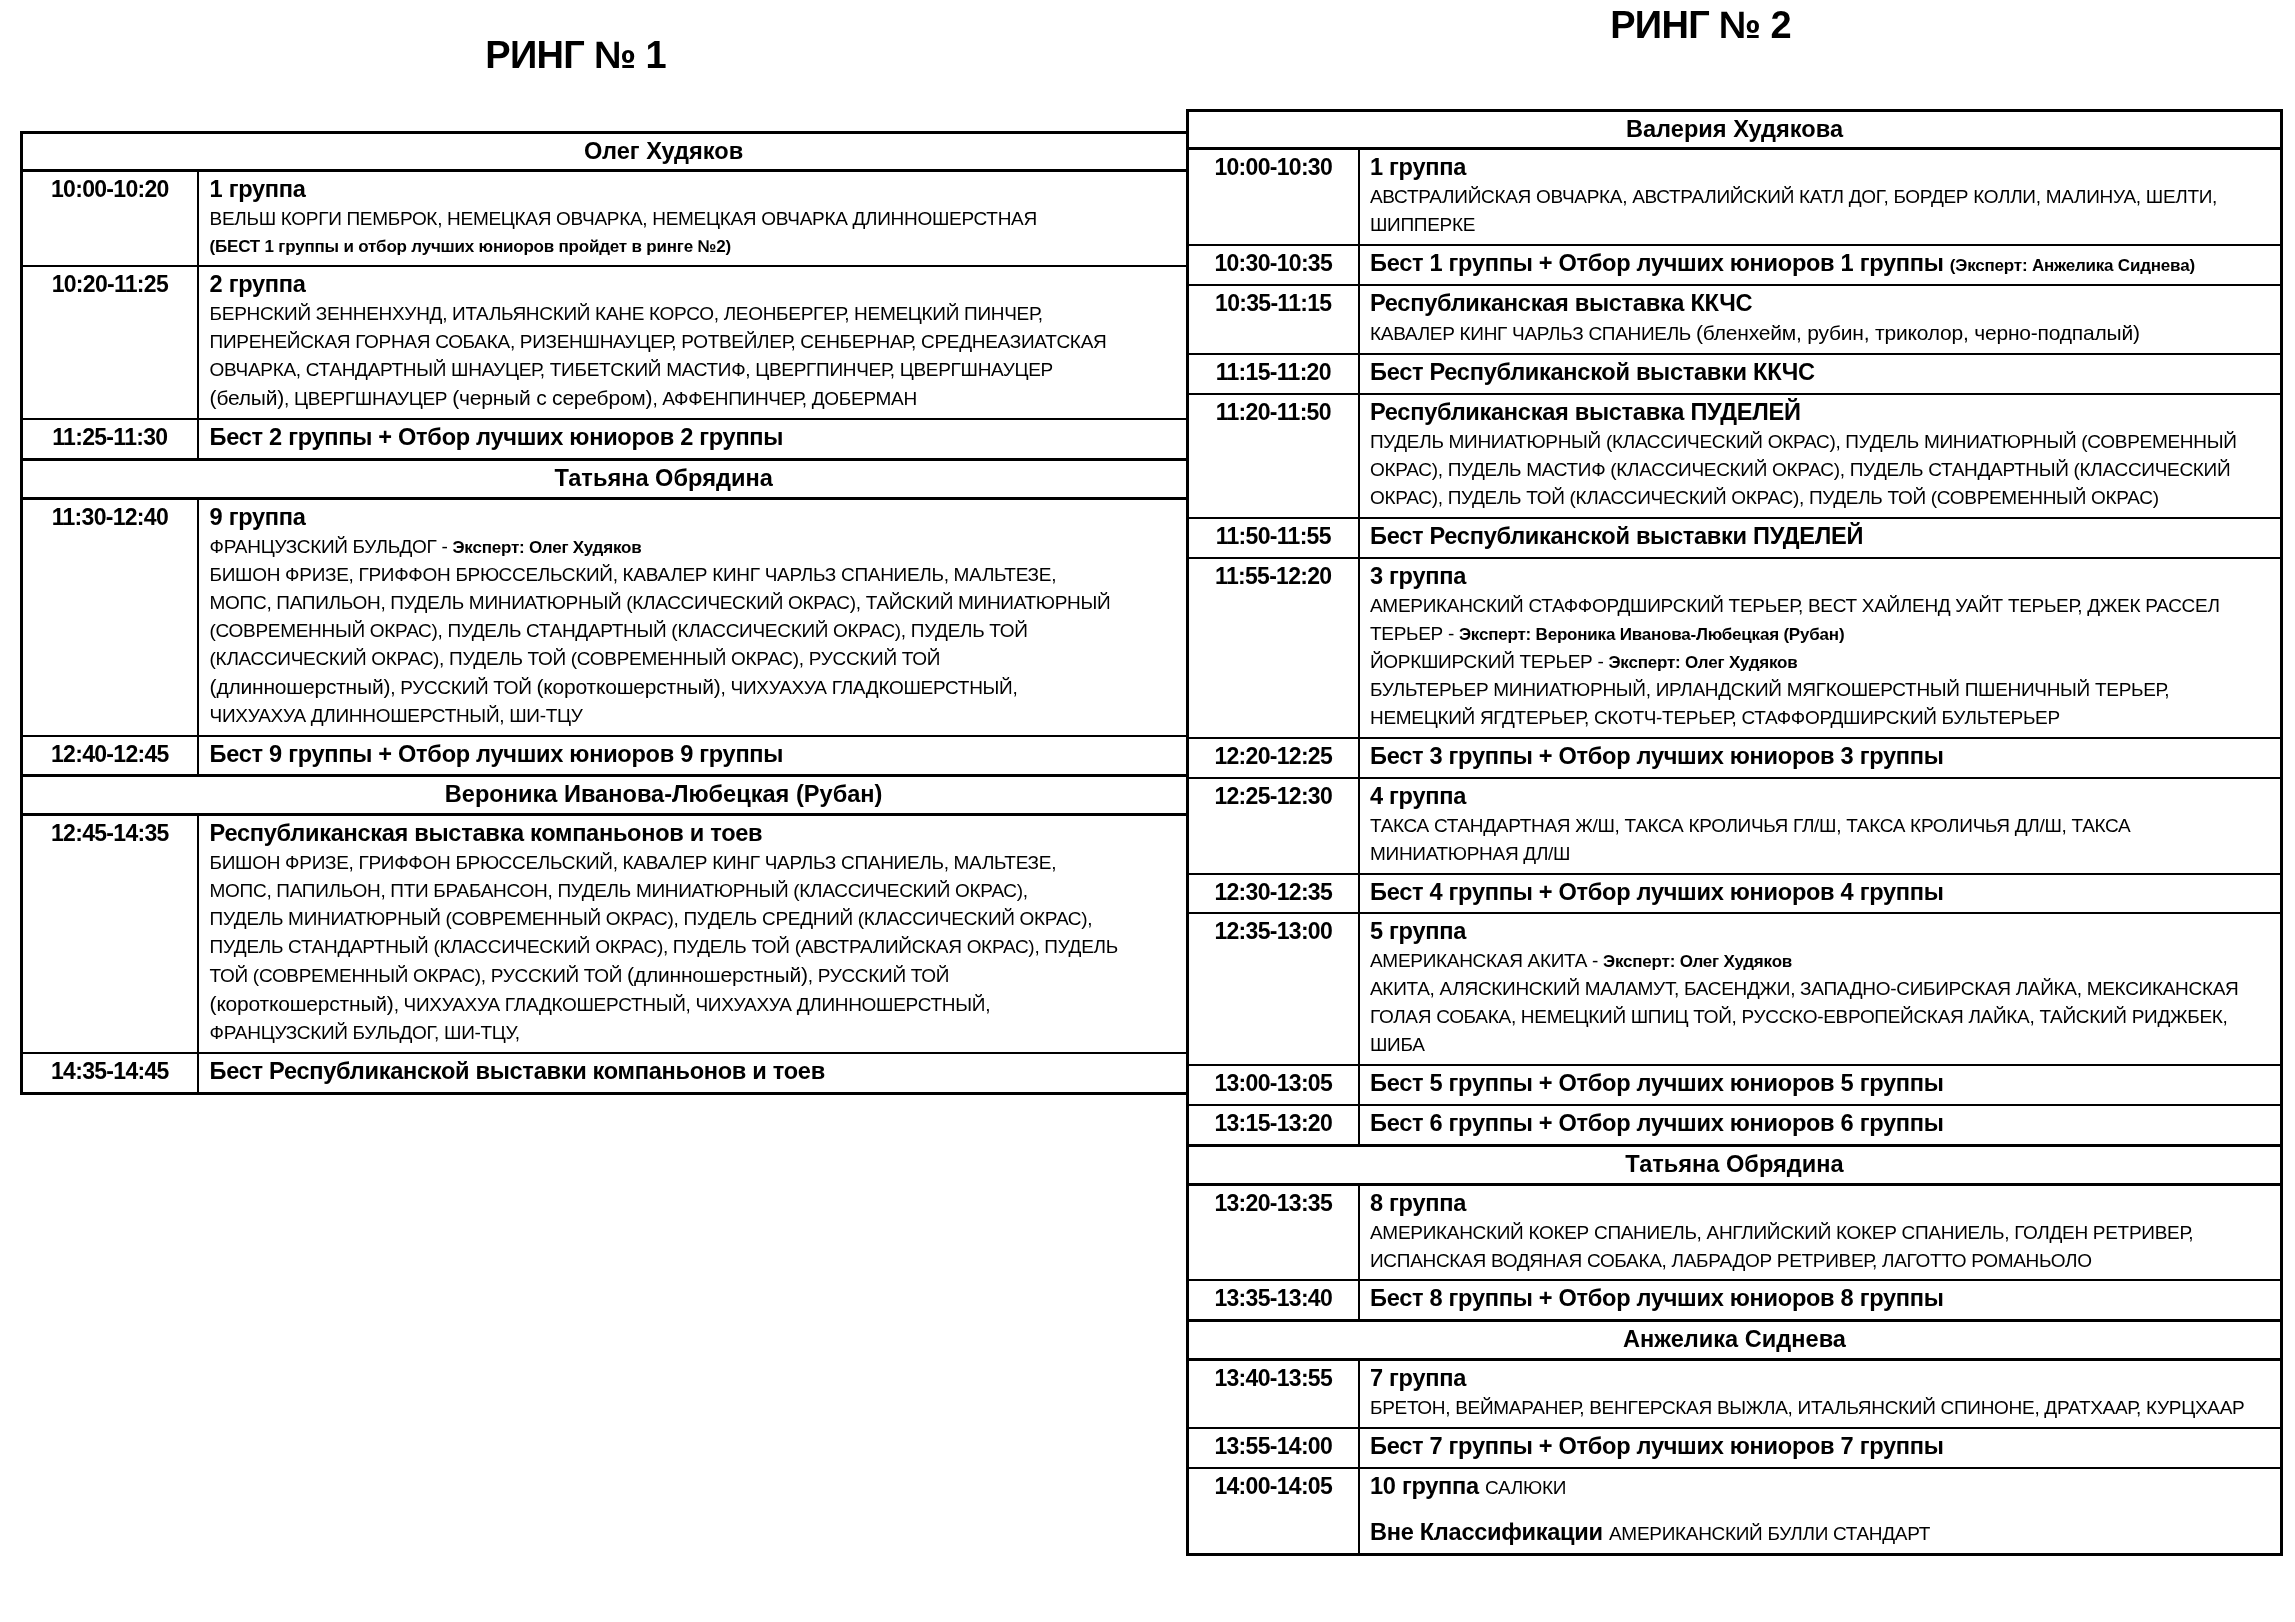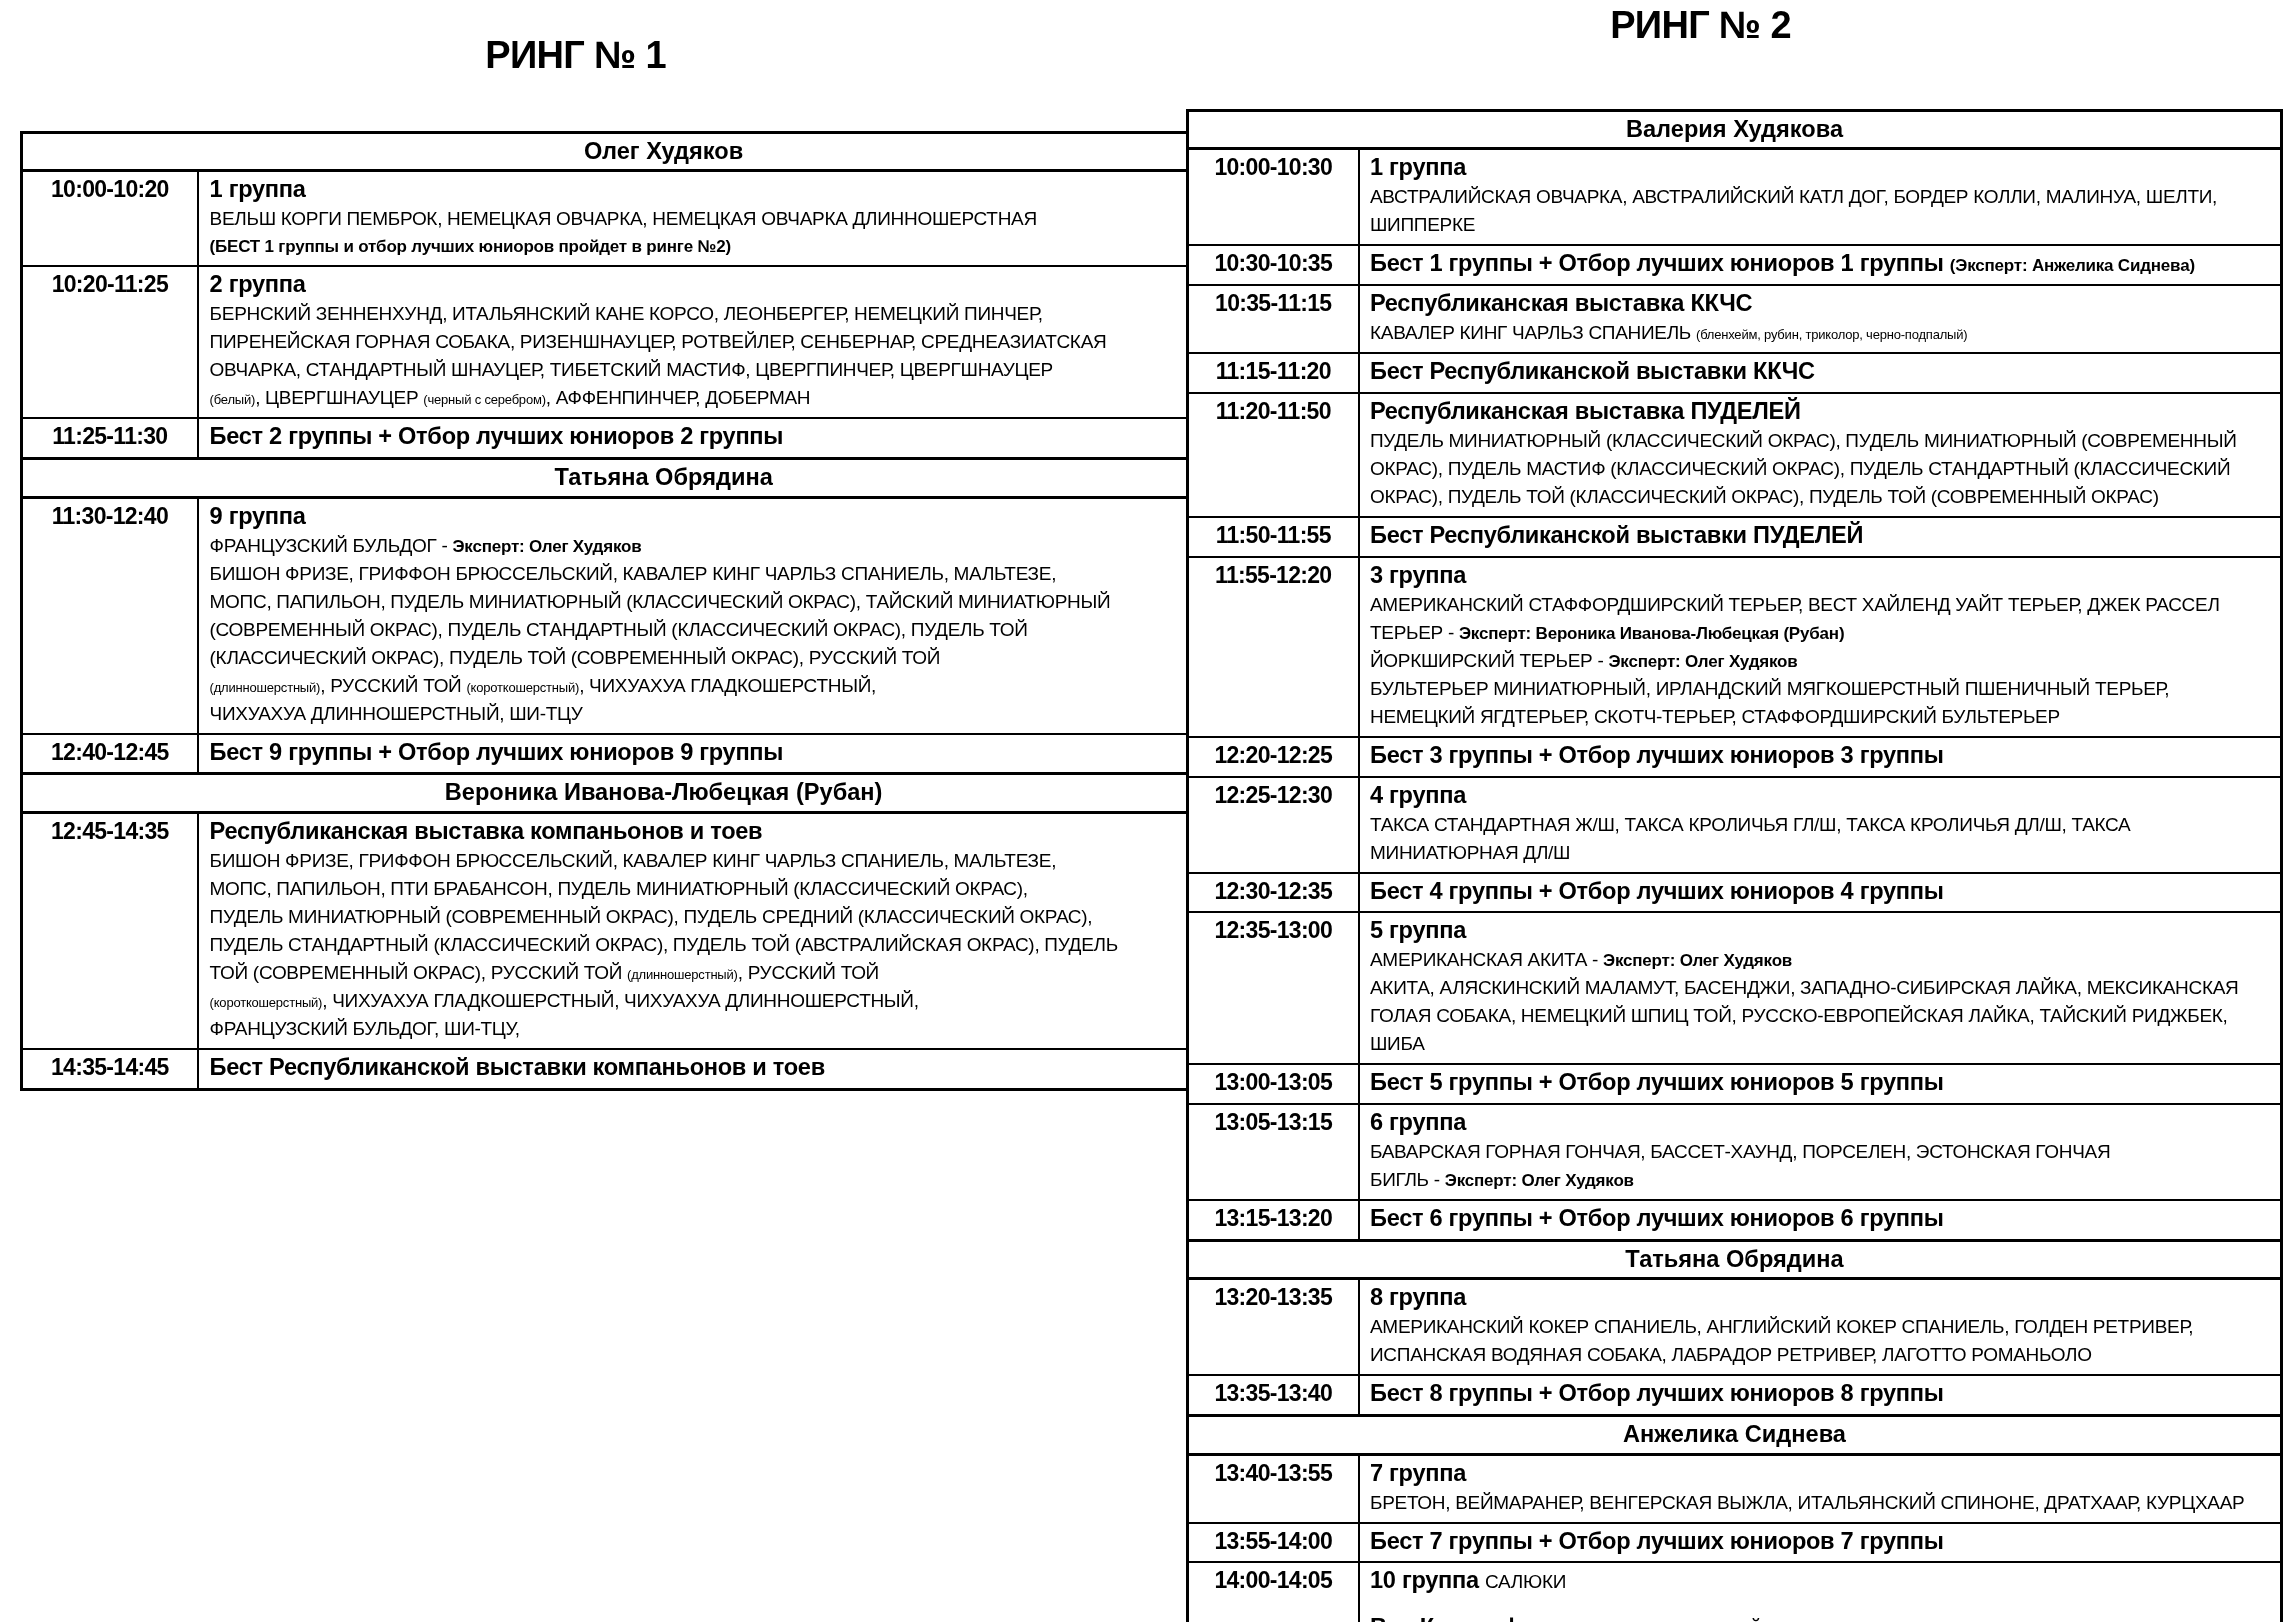--- a/index.html
+++ b/index.html
@@ -34,21 +34,21 @@
   .time-cell {
     text-align:center; font-weight:bold; font-size:23px;
     line-height:30px; padding:2px 0 3.3px 0; letter-spacing:-0.7px;
     white-space:nowrap; overflow:hidden;
   }
   .content-cell { padding:2px 5.2px 3.9px 10.5px; overflow:hidden; }
   .row-line { line-height:25px; white-space:nowrap; }
   .row-line.blank { height:14.4px; }
   .s-gh { font-weight:bold; font-size:23.6px; line-height:30px; letter-spacing:-0.3px; }
   .s-br { font-size:19px; letter-spacing:-0.3px; }
-  .s-sm { font-size:13px; letter-spacing:-0.2px; }
+  .s-sm { font-size:21px; letter-spacing:-0.2px; }
   .s-bs { font-weight:bold; font-size:17px; letter-spacing:-0.2px; }
 </style>
 </head>
 <body>
 
 <div id="ring1-title" class="ring-title">РИНГ № 1</div>
 <div id="ring2-title" class="ring-title">РИНГ № 2</div>
 
 <table id="ring1-table" class="sched">
   <colgroup>
@@ -222,28 +222,20 @@
           <div class="row-line"><span class="s-br">ШИБА</span></div>
         </td>
       </tr>
       <tr>
         <td class="time-cell">13:00-13:05</td>
         <td class="content-cell">
           <div class="row-line"><span class="s-gh">Бест 5 группы + Отбор лучших юниоров 5 группы</span></div>
         </td>
       </tr>
       <tr>
-        <td class="time-cell">13:05-13:15</td>
-        <td class="content-cell">
-          <div class="row-line"><span class="s-gh">6 группа</span></div>
-          <div class="row-line"><span class="s-br">БАВАРСКАЯ ГОРНАЯ ГОНЧАЯ, БАССЕТ-ХАУНД, ПОРСЕЛЕН, ЭСТОНСКАЯ ГОНЧАЯ</span></div>
-          <div class="row-line"><span class="s-br">БИГЛЬ -  </span><span class="s-bs">Эксперт: Олег Худяков</span></div>
-        </td>
-      </tr>
-      <tr>
         <td class="time-cell">13:15-13:20</td>
         <td class="content-cell">
           <div class="row-line"><span class="s-gh">Бест 6 группы + Отбор лучших юниоров 6 группы</span></div>
         </td>
       </tr>
       <tr>
         <td colspan="2" class="judge-cell">Татьяна Обрядина</td>
       </tr>
       <tr>
         <td class="time-cell">13:20-13:35</td>

